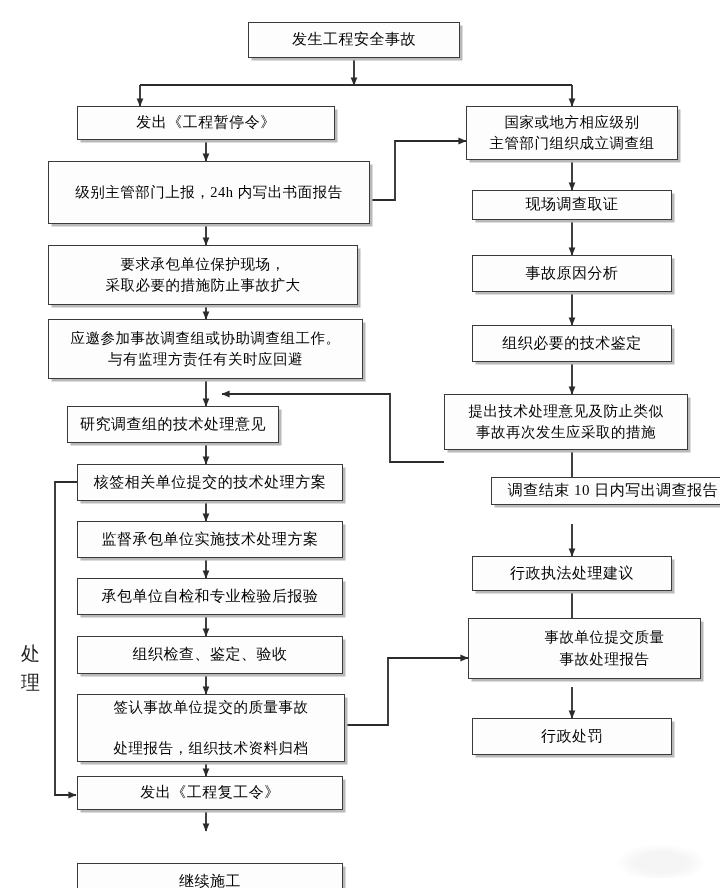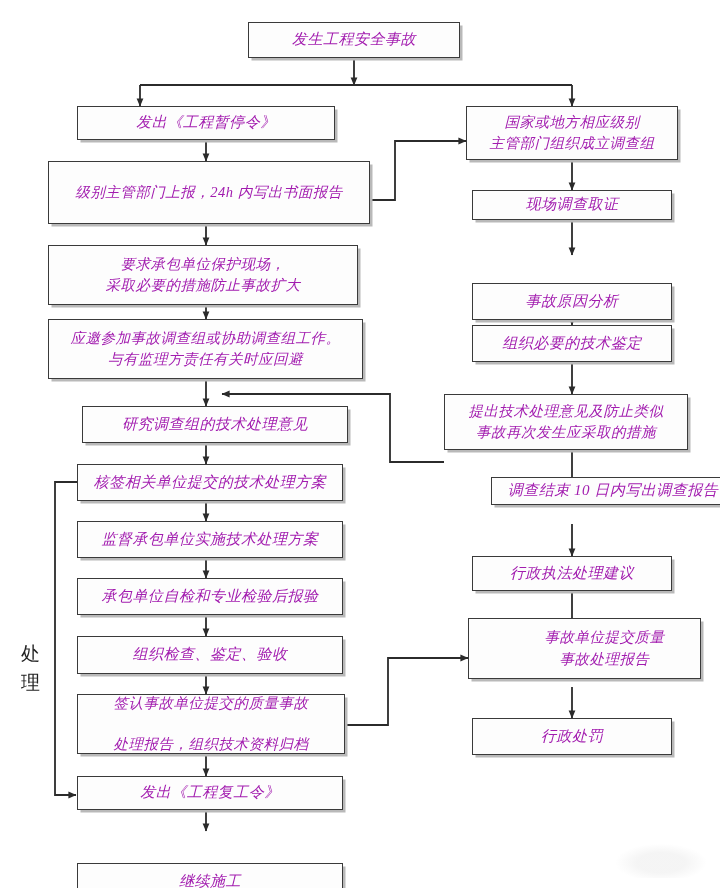--- a/index.html
+++ b/index.html
@@ -28,26 +28,25 @@
     position: absolute;
     box-sizing: border-box;
     background: #fdfdfd;
     border: 1.6px solid #3a3a3a;
     box-shadow: 3px 3px 0 -0.5px #b9b9b9;
     display: flex;
     flex-direction: column;
     align-items: center;
     justify-content: center;
     text-align: center;
-    color: #a21caf;
+    color: #000000;
     font-size: 15px;
     line-height: 1.45;
     letter-spacing: 0.5px;
     z-index: 3;
-    font-style: italic;
   }
   .node .ln { display: block; white-space: nowrap; }
   .node.two-line { font-size: 14.5px; }
   .vlabel {
     position: absolute;
     z-index: 3;
     font-size: 19px;
     line-height: 1.5;
     color: #222;
     text-align: center;
@@ -129,41 +128,41 @@
   <div class="node two-line" style="left:48px; top:245px; width:310px; height:60px;">
     <span class="ln">要求承包单位保护现场，</span>
     <span class="ln">采取必要的措施防止事故扩大</span>
   </div>
 
   <div class="node two-line" style="left:48px; top:319px; width:315px; height:60px;">
     <span class="ln">应邀参加事故调查组或协助调查组工作。</span>
     <span class="ln">与有监理方责任有关时应回避</span>
   </div>
 
-  <div class="node" style="left:82px; top:406px; width:266px; height:37px;">
+  <div class="node" style="left:67px; top:406px; width:212px; height:37px;">
     <span class="ln">研究调查组的技术处理意见</span>
   </div>
 
   <div class="node" style="left:77px; top:464px; width:266px; height:37px;">
     <span class="ln">核签相关单位提交的技术处理方案</span>
   </div>
 
   <div class="node" style="left:77px; top:521px; width:266px; height:37px;">
     <span class="ln">监督承包单位实施技术处理方案</span>
   </div>
 
   <div class="node" style="left:77px; top:578px; width:266px; height:37px;">
     <span class="ln">承包单位自检和专业检验后报验</span>
   </div>
 
   <div class="node" style="left:77px; top:636px; width:266px; height:38px;">
     <span class="ln">组织检查、鉴定、验收</span>
   </div>
 
-  <div class="node two-line" style="left:77px; top:694px; width:268px; height:60px;gap:20px;">
+  <div class="node two-line" style="left:77px; top:694px; width:268px; height:68px;gap:20px;">
     <span class="ln">签认事故单位提交的质量事故</span>
     <span class="ln">处理报告，组织技术资料归档</span>
   </div>
 
   <div class="node" style="left:77px; top:776px; width:266px; height:34px;">
     <span class="ln">发出《工程复工令》</span>
   </div>
 
   <div class="node" style="left:77px; top:831px; width:266px; height:37px;margin-top:32px;">
     <span class="ln">继续施工</span>
@@ -171,21 +170,21 @@
 
   <div class="node two-line" style="left:466px; top:106px; width:212px; height:54px;">
     <span class="ln">国家或地方相应级别</span>
     <span class="ln">主管部门组织成立调查组</span>
   </div>
 
   <div class="node" style="left:472px; top:190px; width:200px; height:30px;">
     <span class="ln">现场调查取证</span>
   </div>
 
-  <div class="node" style="left:472px; top:255px; width:200px; height:37px;margin-top:28px;">
+  <div class="node" style="left:472px; top:255px; width:200px; height:37px;">
     <span class="ln">事故原因分析</span>
   </div>
 
   <div class="node" style="left:472px; top:325px; width:200px; height:37px;">
     <span class="ln">组织必要的技术鉴定</span>
   </div>
 
   <div class="node two-line" style="left:444px; top:394px; width:244px; height:56px;">
     <span class="ln">提出技术处理意见及防止类似</span>
     <span class="ln">事故再次发生应采取的措施</span>

